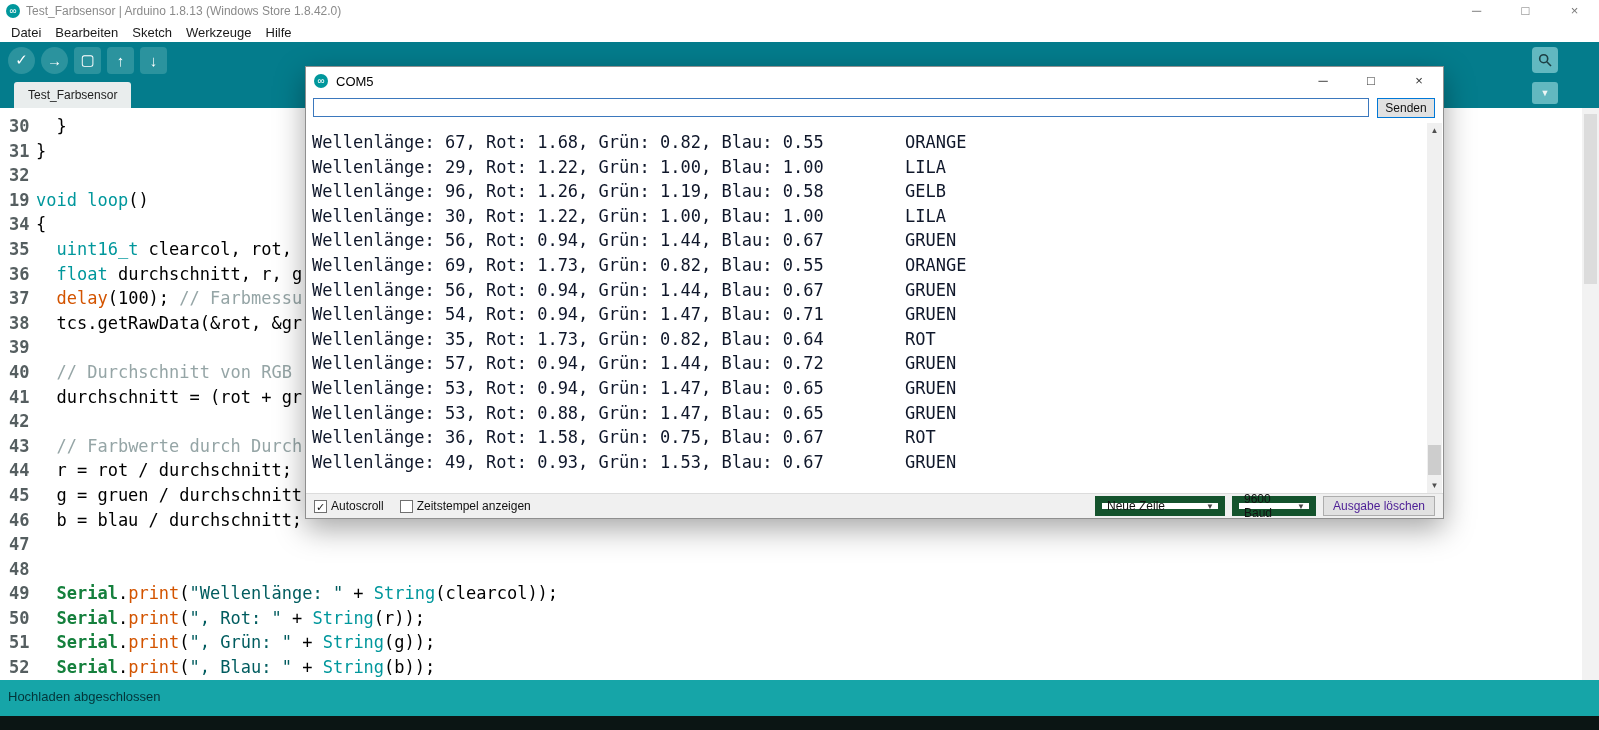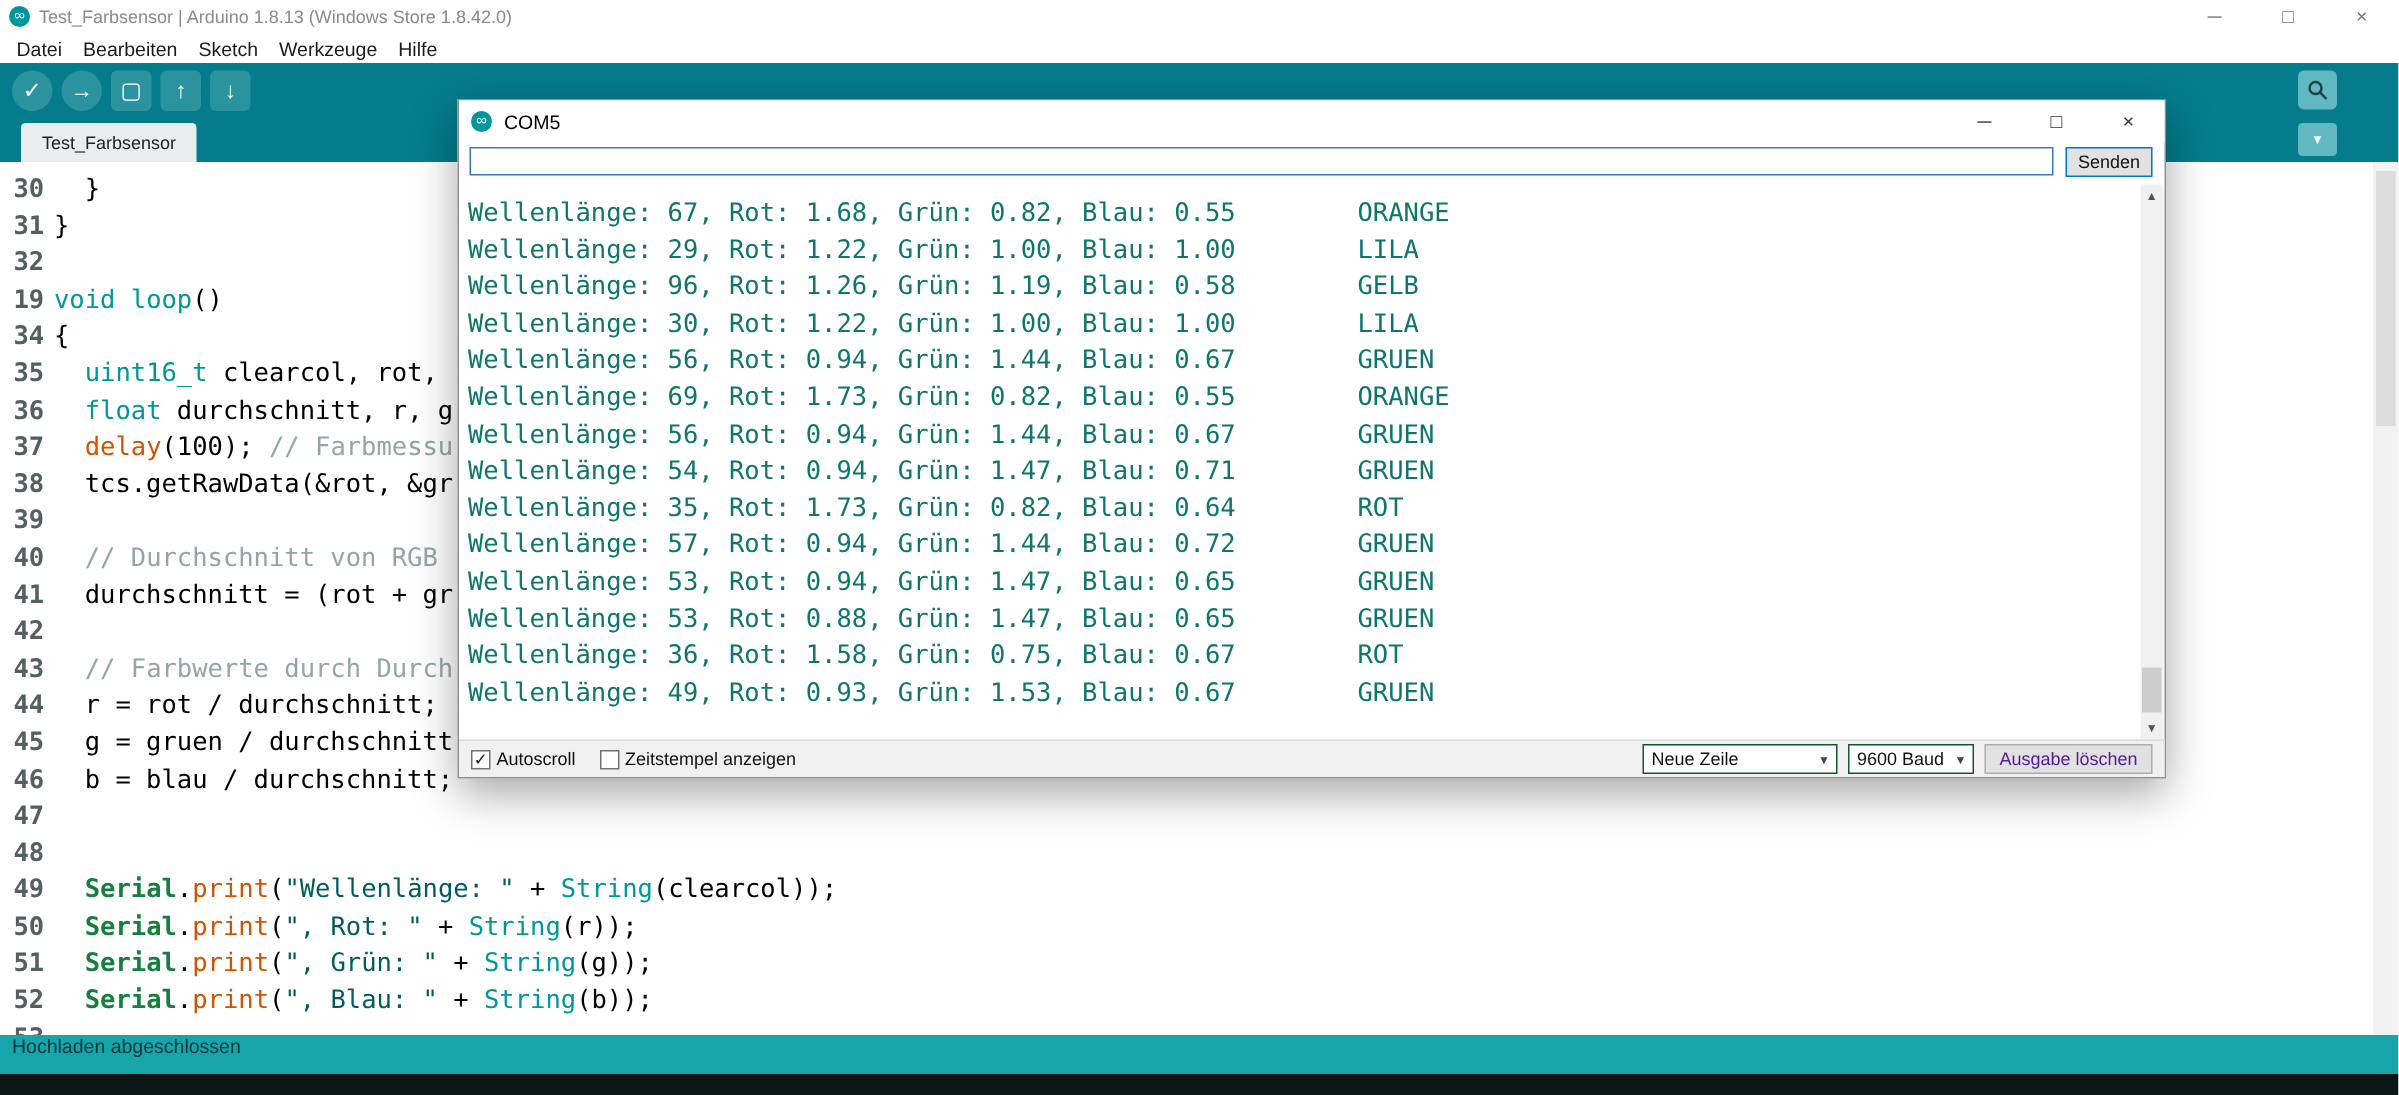--- a/index.html
+++ b/index.html
@@ -44,22 +44,22 @@
   .codeseg span.pl { color:#000000; }
   .codeseg span.kw { color:#00979c; }
   .codeseg span.fn { color:#d35400; }
   .codeseg span.fb { color:#15803d; font-weight:bold; }
   .codeseg span.st { color:#005c5f; }
   .codeseg span.cm { color:#95a5a6; }
 
   .escroll { position:absolute; top:108px; right:0; width:17px; bottom:40px; background:#f2f2f2; }
   .ethumb { position:absolute; top:6px; left:2px; right:2px; height:170px; background:#dcdcdc; }
 
-  .statusbar { position:absolute; left:0; right:0; bottom:14px; height:26px; background:#16a5a8;
-               display:flex; align-items:flex-start; padding:0 0 3px 8px; }
+  .statusbar { position:absolute; left:0; right:0; bottom:14px; height:36px; background:#16a5a8;
+               display:flex; align-items:center; padding:0 0 3px 8px; }
   .statusbar span { font-size:13px; color:#03353a; }
   .console { position:absolute; left:0; right:0; bottom:0; height:14px; background:#0b1514; }
 
   
   .serial { position:absolute; left:305px; top:66px; width:1139px; height:453px;
             background:#ffffff; border:1px solid #8f8f8f;
             box-shadow:0 10px 28px rgba(0,0,0,0.35); z-index:20; }
   .stitle { height:28px; display:flex; align-items:center; background:#fff; }
   .s-icon { width:14px; height:14px; border-radius:50%; background:#00979c; color:#fff;
             font-size:10px; line-height:14px; text-align:center; margin:0 8px; flex:none; }
@@ -70,37 +70,37 @@
   .sinput-row { position:relative; height:28px; }
   .sinput { position:absolute; left:7px; right:74px; top:3px; height:19px;
             border:1px solid #3b78bd; font-size:13px; padding:0 3px;
             font-family:"Liberation Sans", sans-serif; outline:none; }
   .send-btn { position:absolute; right:8px; top:3px; width:58px; height:20px;
               background:#e1e1e1; border:1px solid #0078d7; font-size:12px; color:#111;
               display:flex; align-items:center; justify-content:center; }
 
   .soutput { position:absolute; top:56px; left:1px; right:17px; bottom:25px; overflow:hidden;
              padding:7px 0 0 5px; font-family:"DejaVu Sans Mono", monospace; font-size:17px;
-             color:#0f766e; }
+             color:#0f172a; }
   .srow { display:flex; height:24.6px; line-height:24.6px; white-space:pre; }
   .srow .d { width:593px; flex:none; }
 
   .sscroll { position:absolute; top:56px; right:1px; width:15px; bottom:25px; background:#f0f0f0; }
   .sarr { position:absolute; left:0; width:15px; height:15px; font-size:8px; color:#505050;
           text-align:center; line-height:15px; }
   .sarr.up { top:0; } .sarr.down { bottom:0; }
   .sthumb { position:absolute; left:1px; right:1px; bottom:18px; height:30px; background:#cdcdcd; }
 
   .sbottom { position:absolute; left:0; right:0; bottom:0; height:25px; background:#f0f0f0;
              border-top:1px solid #dcdcdc; display:flex; align-items:center;
              padding:0 8px; font-size:12px; color:#111; }
   .cb { width:13px; height:13px; border:1px solid #707070; background:#fff; flex:none;
         font-size:11px; line-height:12px; text-align:center; color:#111; margin-right:4px; }
   .cb-label { margin-right:16px; }
-  .combo { height:20px; border:1px solid #14532d; background:#fff; display:flex;
+  .combo { height:20px; border:7px solid #14532d; background:#fff; display:flex;
            align-items:center; padding-left:5px; flex:none; }
   .combo .ca { margin-left:auto; padding:0 4px; font-size:8px; color:#444; }
   .combo.nl { width:130px; margin-left:auto; }
   .combo.baud { width:84px; margin-left:7px; }
   .clear-btn { width:112px; height:20px; margin-left:7px; background:#e1e1e1;
                border:1px solid #adadad; font-size:12px; color:#4c1d95; display:flex;
                align-items:center; justify-content:center; flex:none; }
 </style>
 </head>
 <body>

